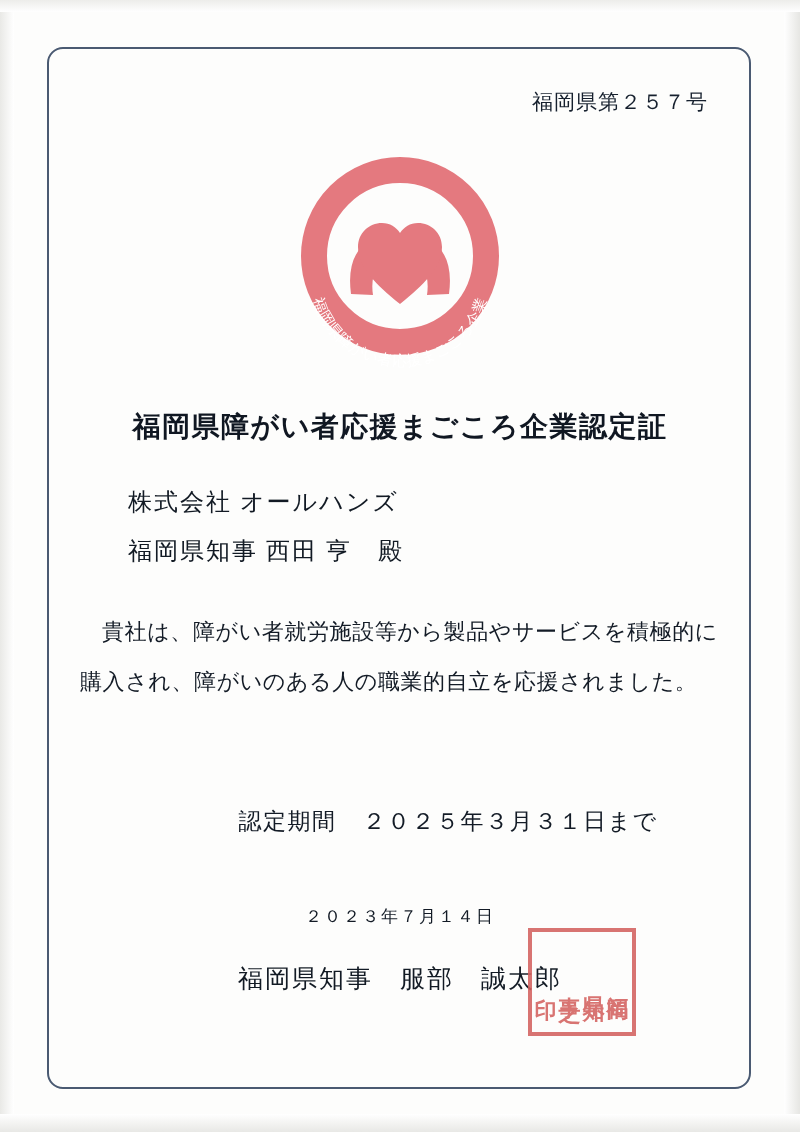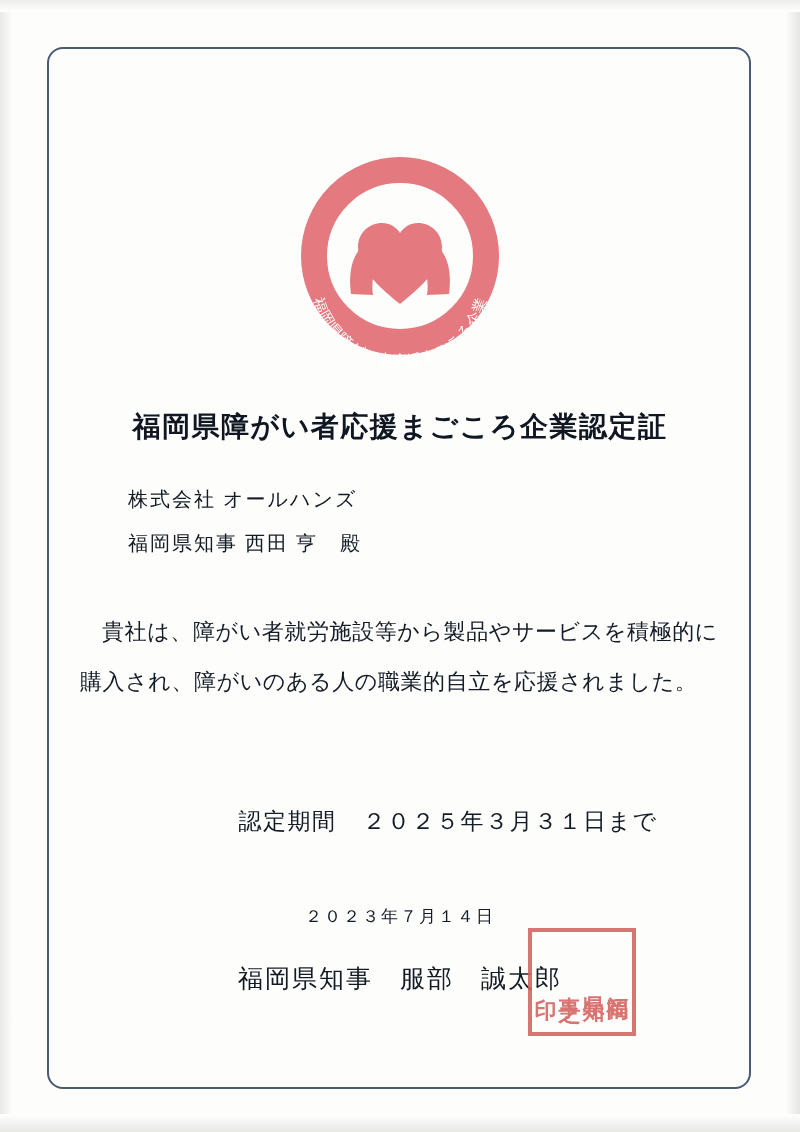--- a/index.html
+++ b/index.html
@@ -96,21 +96,21 @@
     font-weight: bold;
     letter-spacing: 1.5px;
     color: #101722;
   }
 
   
   .recipient {
     position: absolute;
     left: 128px;
     top: 486px;
-    font-size: 20px;
+    font-size: 24px;
     letter-spacing: 2px;
     color: #121a24;
   }
   .recipient .line2 {
     margin-top: 17px;
     letter-spacing: 2px;
   }
 
   
   .body-text {
@@ -197,20 +197,21 @@
 
 <div class="page">
 
   <div class="scan-edge-left"></div>
   <div class="scan-edge-right"></div>
   <div class="scan-edge-top"></div>
   <div class="scan-edge-bottom"></div>
 
   <div class="frame"></div>
 
+  <div class="cert-number">福岡県第２５７号</div>
 
   <div class="logo-wrap">
     <svg width="244" height="226" viewBox="0 0 244 226" xmlns="http://www.w3.org/2000/svg" aria-hidden="true">
       <defs>
         <path id="ringpath" d="M 32 128 A 90 90 0 0 0 212 128" fill="none"></path>
       </defs>
 
       <circle cx="122" cy="108" r="86" fill="none" stroke="#e4797f" stroke-width="26"></circle>
 
       <circle cx="122" cy="108" r="60" fill="#fdfdfc"></circle>

